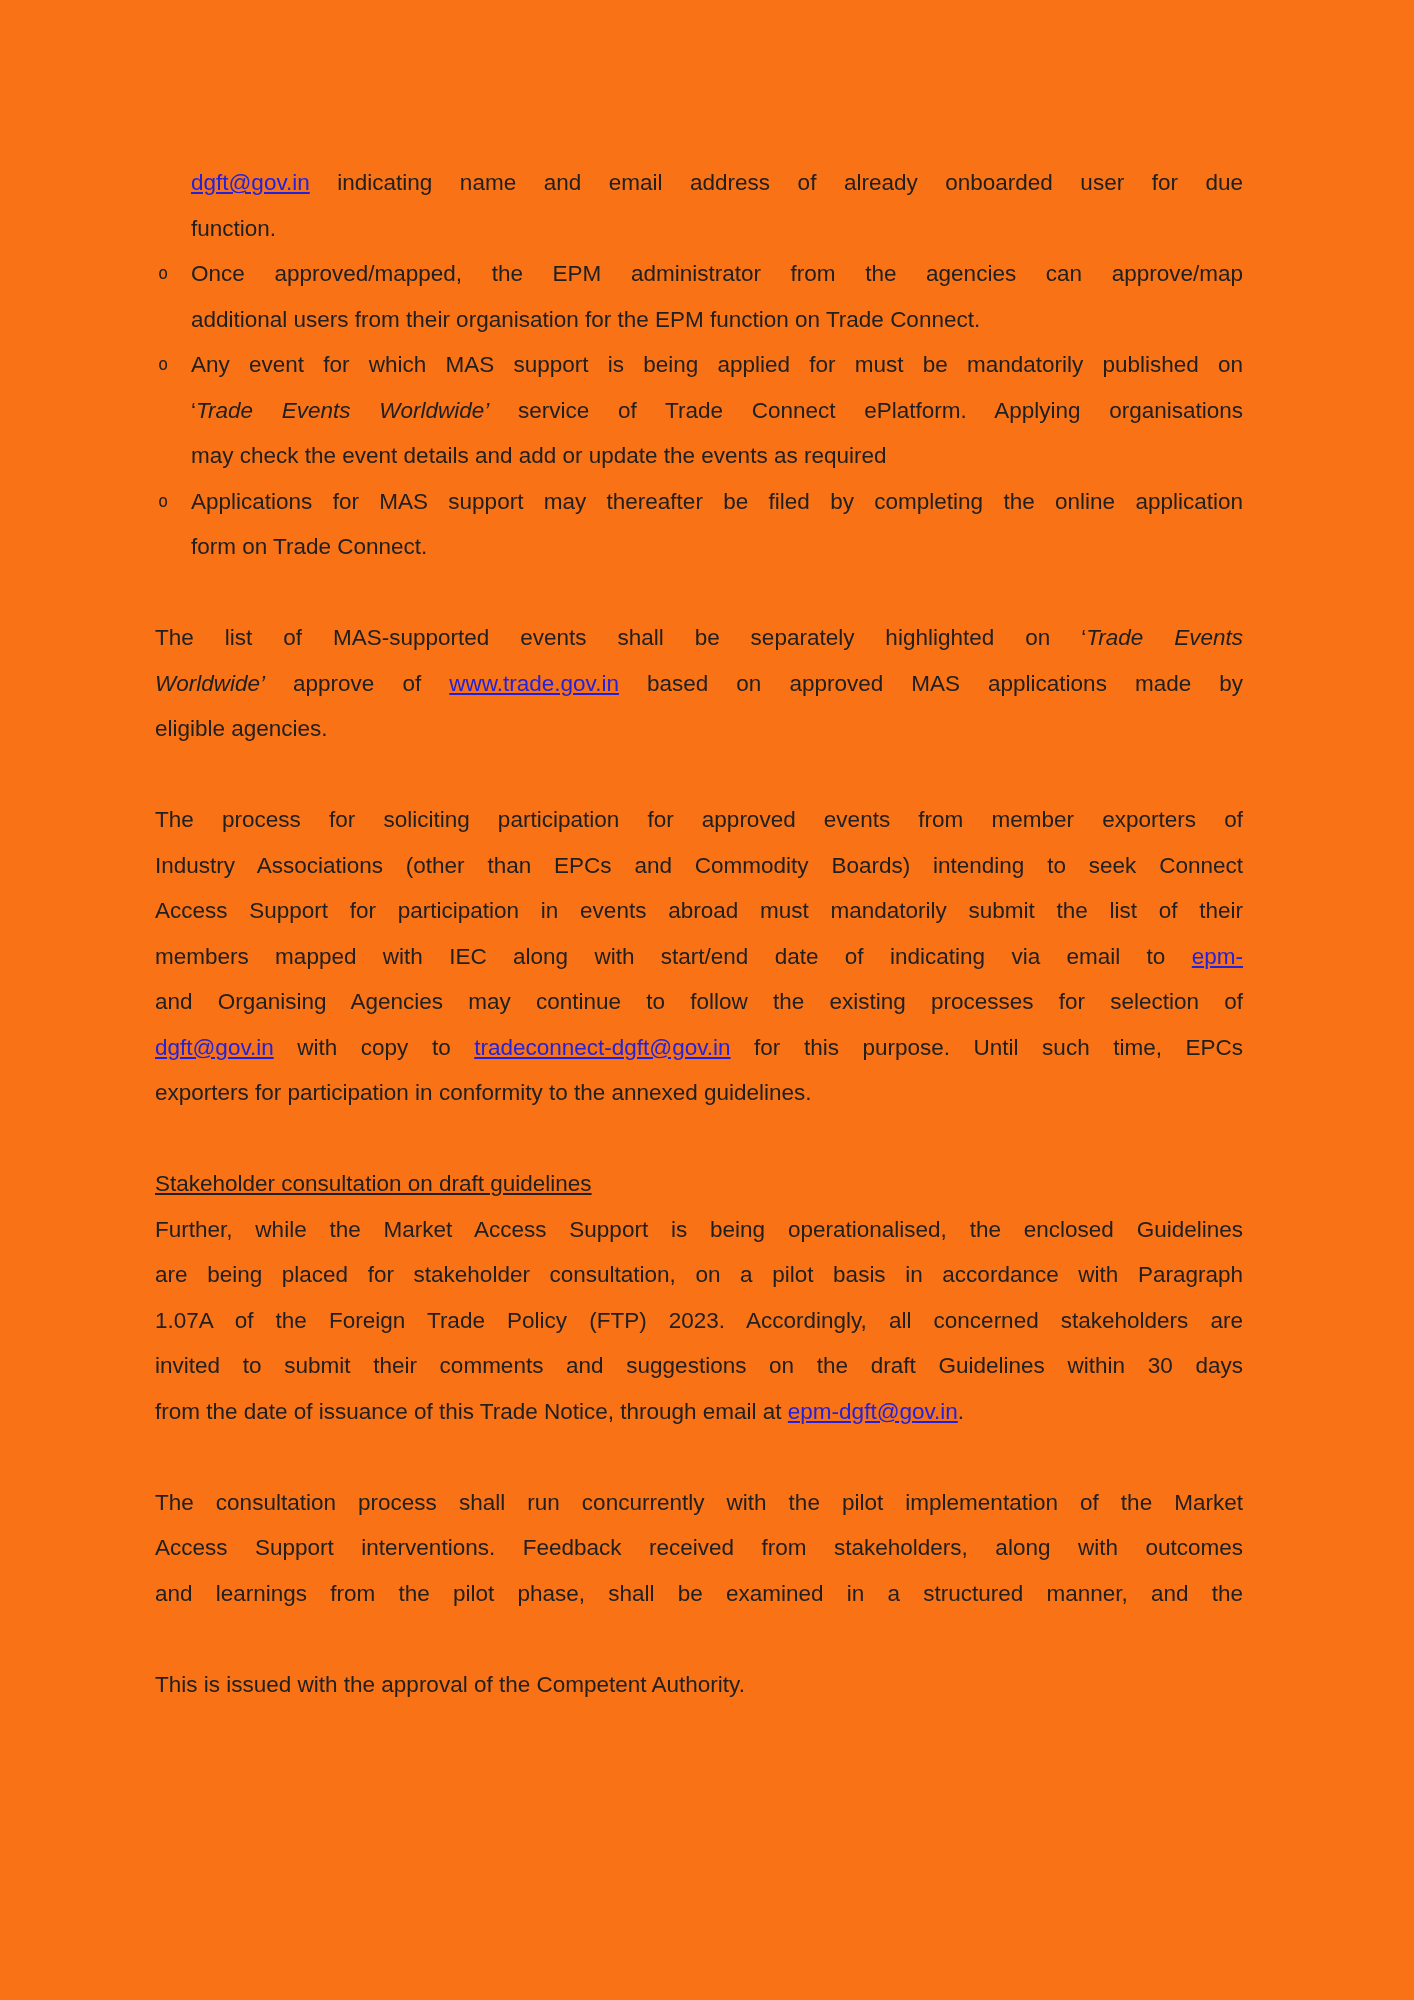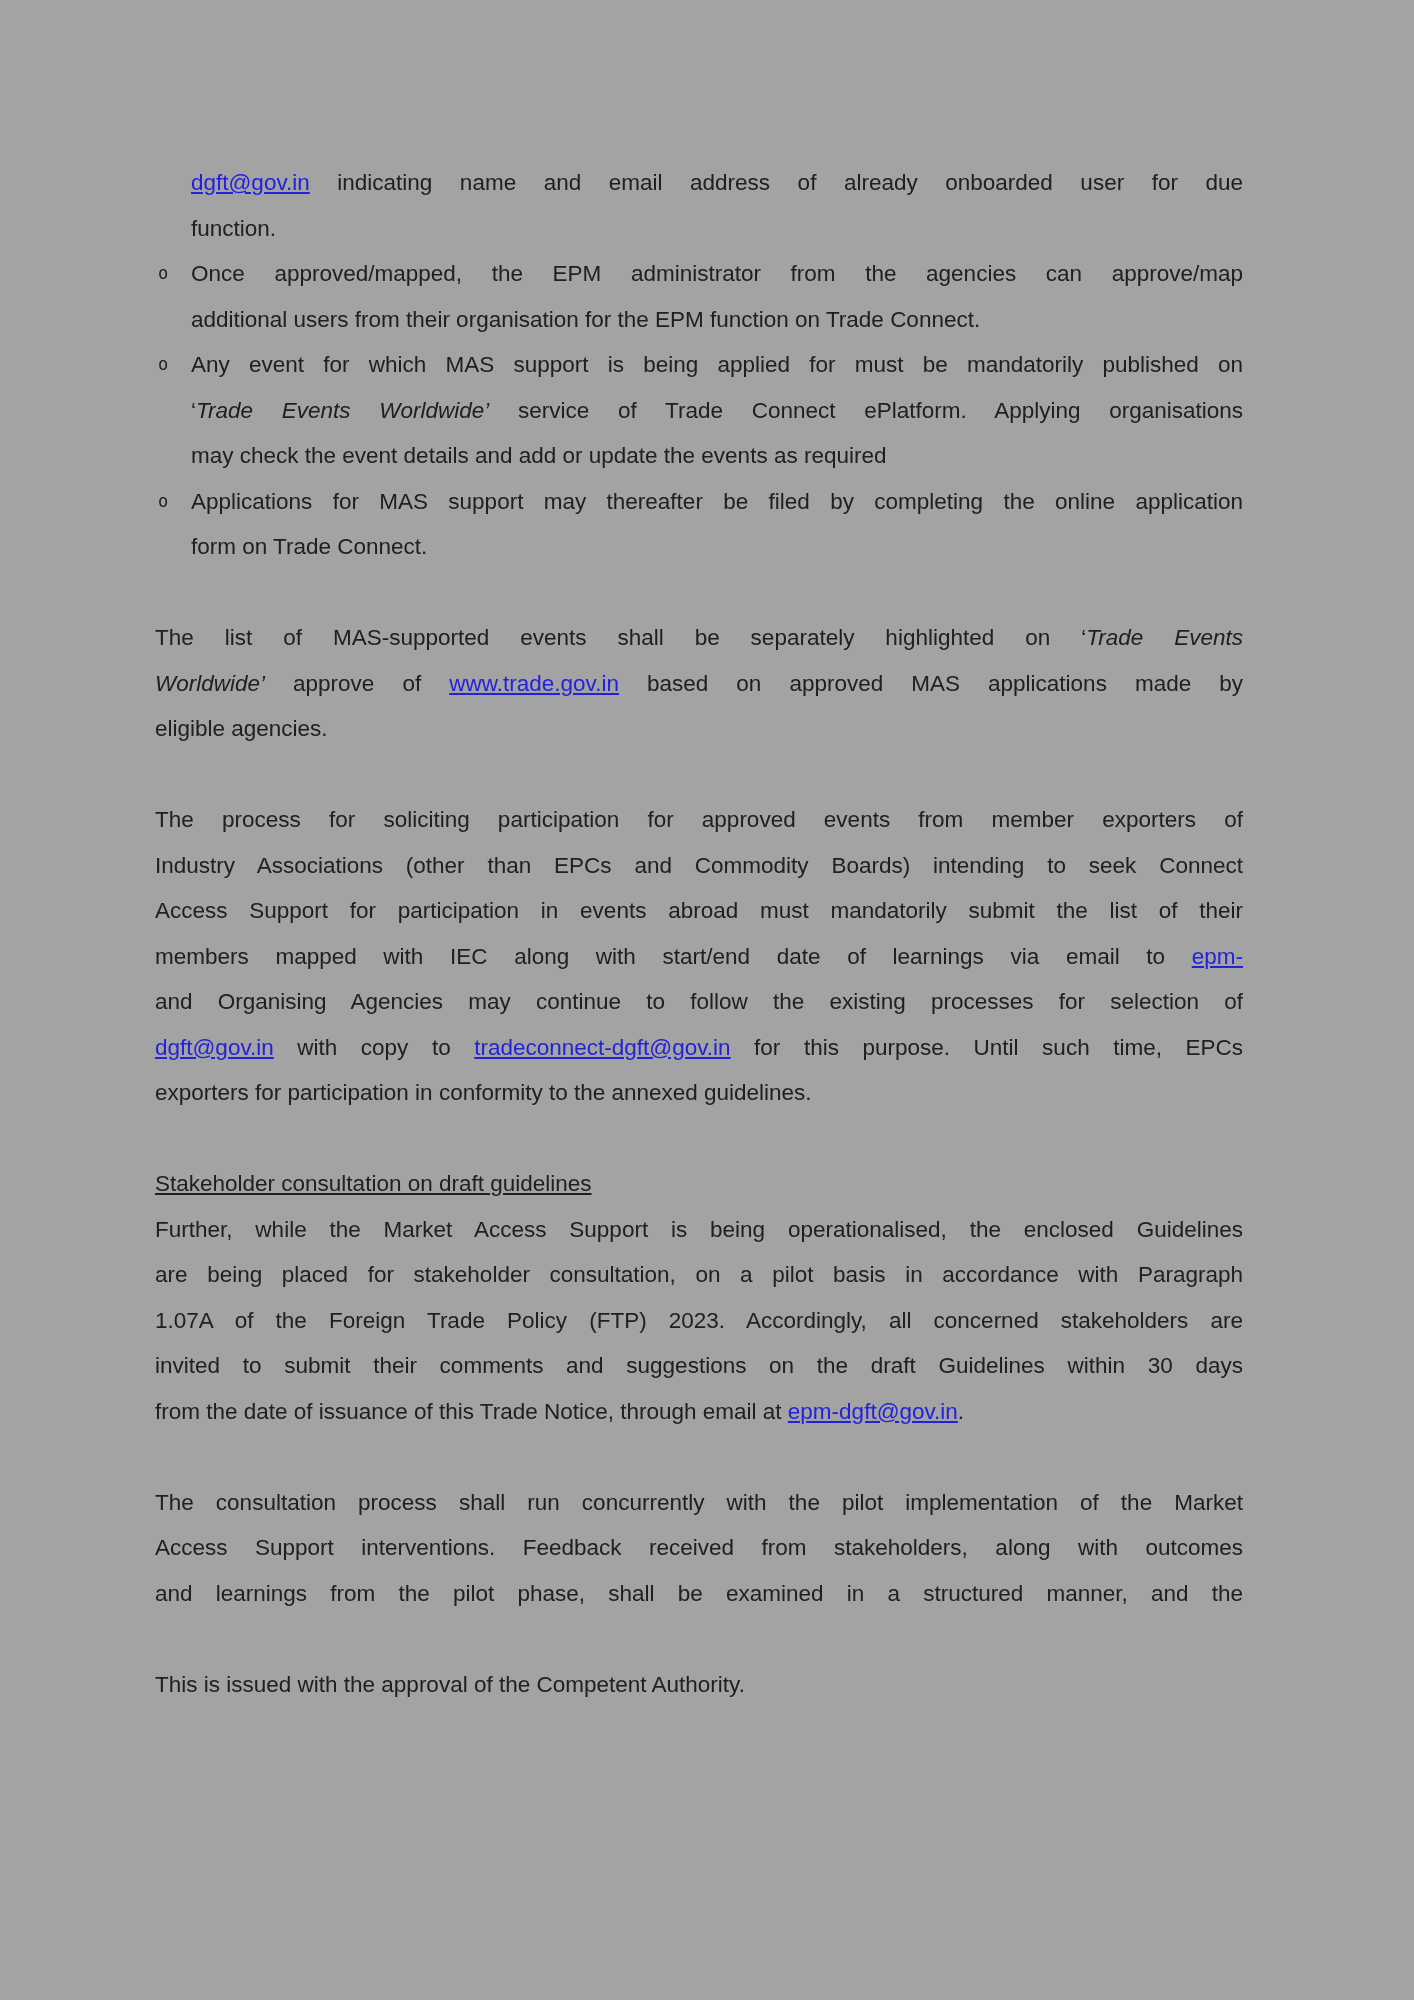--- a/index.html
+++ b/index.html
@@ -4,21 +4,21 @@
 <style>
   html, body {
     margin: 0;
     padding: 0;
     background: #ffffff;
   }
   .page {
     position: relative;
     width: 1414px;
     height: 2000px;
-    background: #a3a3a3;
+    background: #f97316;
     overflow: hidden;
     font-family: "Liberation Sans", sans-serif;
   }
   .content {
     position: absolute;
     left: 155px;
     top: 160px;
     width: 1088px;
     font-size: 22.5px;
     line-height: 45.5px;
@@ -81,21 +81,21 @@
       <div class="block para">
         <div class="line just"><span>The list of MAS-supported events shall be separately highlighted on ‘</span><span class="i">Trade Events</span></div>
         <div class="line just"><span class="i">Worldwide’</span><span> approve of </span><a href="#" class="link">www.trade.gov.in</a><span> based on approved MAS applications made by</span></div>
         <div class="line"><span>eligible agencies.</span></div>
       </div>
       <div class="block spacer"></div>
       <div class="block para">
         <div class="line just"><span>The process for soliciting participation for approved events from member exporters of</span></div>
         <div class="line just"><span class="b">Industry Associations</span><span> (other than EPCs and Commodity Boards) intending to seek Connect</span></div>
         <div class="line just"><span>Access Support for participation in events abroad must mandatorily submit the </span><span class="b">list of their</span></div>
-        <div class="line just"><span class="b">members mapped with IEC</span><span> along with start/end date of learnings via email to </span><a href="#" class="link">epm-</a></div>
+        <div class="line just"><span class="b">members mapped with IEC</span><span> along with start/end date of indicating via email to </span><a href="#" class="link">epm-</a></div>
         <div class="line just"><span>and Organising Agencies may continue to follow the existing processes for selection of</span></div>
         <div class="line just"><a href="#" class="link">dgft@gov.in</a><span> with copy to </span><a href="#" class="link">tradeconnect-dgft@gov.in</a><span> for this purpose. Until such time, EPCs</span></div>
         <div class="line"><span>exporters for participation in conformity to the annexed guidelines.</span></div>
       </div>
       <div class="block spacer"></div>
       <div class="block heading">
         <div class="line"><span class="b u">Stakeholder consultation on draft guidelines</span></div>
       </div>
       <div class="block para">
         <div class="line just"><span>Further, while the Market Access Support is being operationalised, the enclosed Guidelines</span></div>

